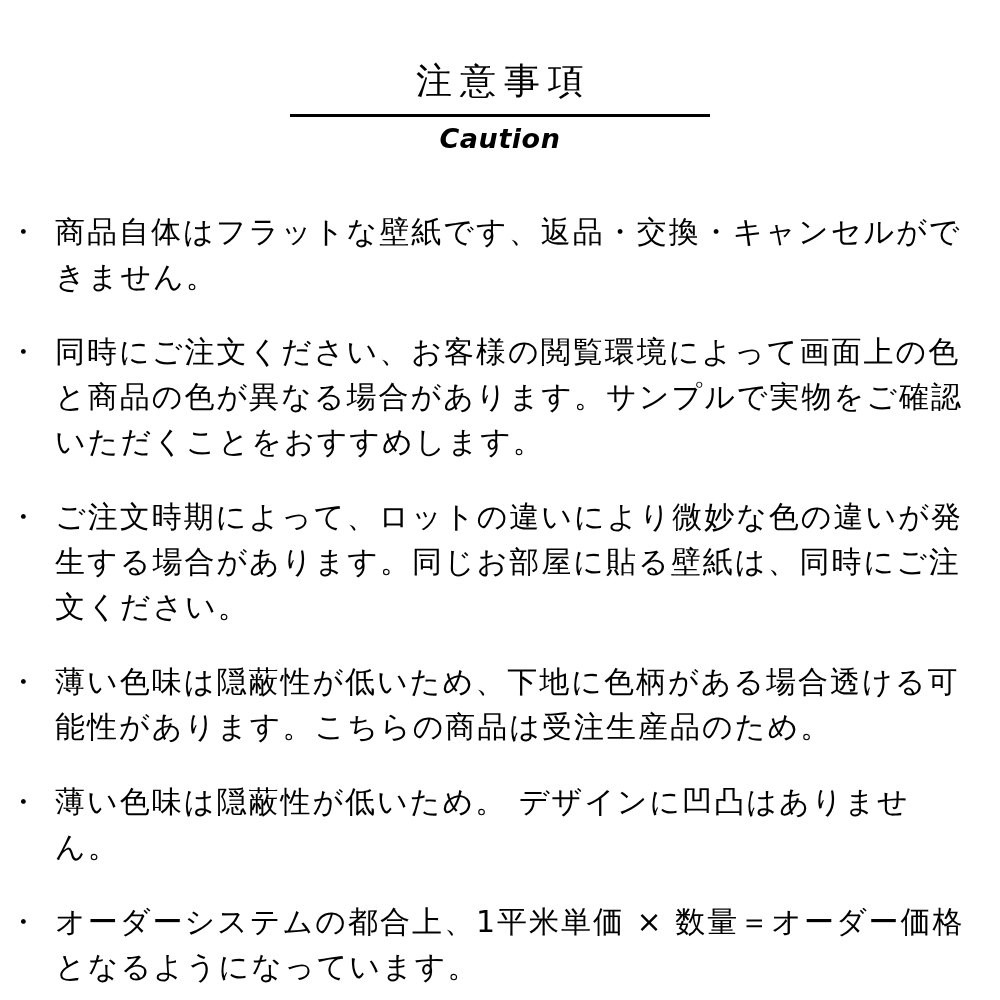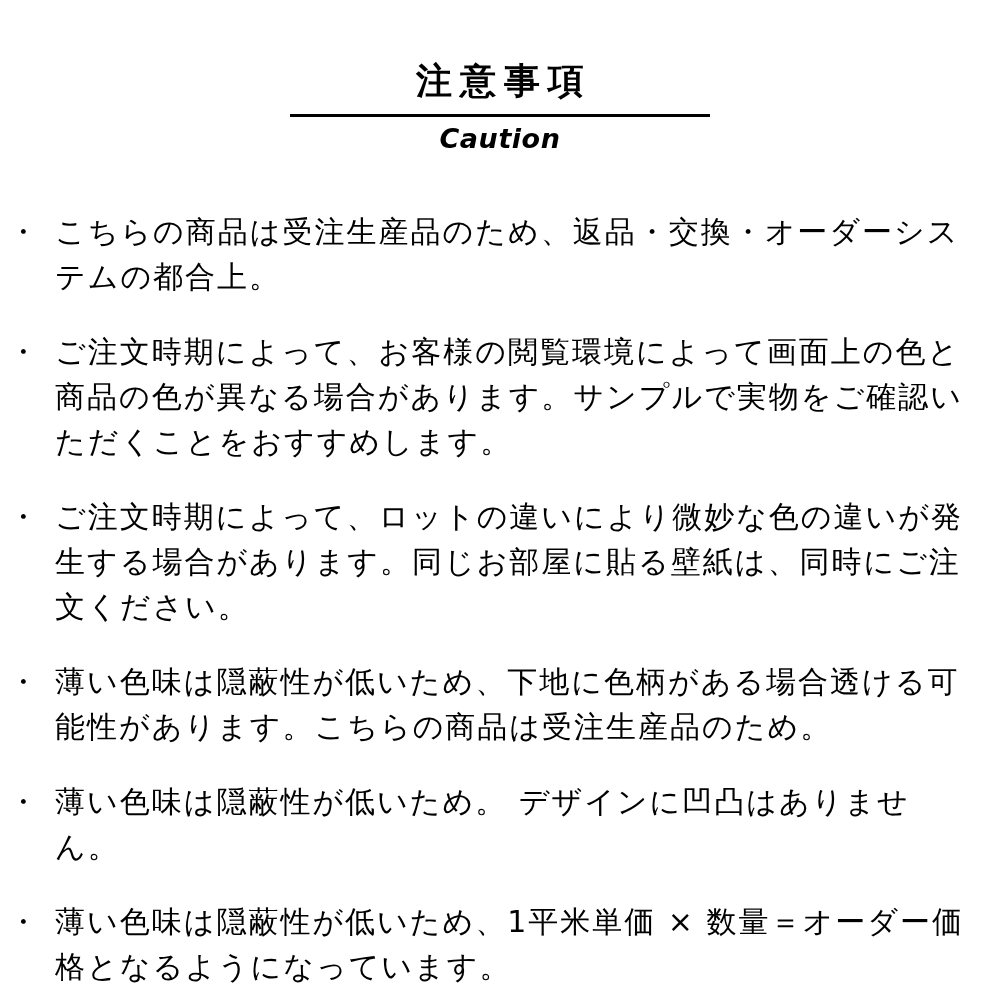--- a/index.html
+++ b/index.html
@@ -17,21 +17,21 @@
     overflow: hidden;
     box-sizing: border-box;
   }
   .header {
     padding-top: 60px;
     text-align: center;
   }
   .title {
     margin: 0;
     font-size: 36px;
-    font-weight: 700;
+    font-weight: 400;
     letter-spacing: 0.22em;
     text-indent: 0.22em;
     line-height: 42px;
   }
   .rule {
     width: 420px;
     height: 3px;
     background: #000000;
     margin: 12px auto 0 auto;
   }
@@ -72,41 +72,41 @@
 <div class="page">
   <header class="header">
     <h1 class="title">注意事項</h1>
     <div class="rule"></div>
     <div class="subtitle">Caution</div>
   </header>
 
   <ul class="list">
   <li class="item">
     <span class="bullet">・</span>
-    <span class="text">こちらの商品は受注生産品のため、返品・交換・オーダーシステムの都合上。</span>
+    <span class="text">商品自体はフラットな壁紙です、返品・交換・キャンセルができません。</span>
   </li>
 
   <li class="item">
     <span class="bullet">・</span>
-    <span class="text">ご注文時期によって、お客様の閲覧環境によって画面上の色と商品の色が異なる場合があります。サンプルで実物をご確認いただくことをおすすめします。</span>
+    <span class="text">同時にご注文ください、お客様の閲覧環境によって画面上の色と商品の色が異なる場合があります。サンプルで実物をご確認いただくことをおすすめします。</span>
   </li>
 
   <li class="item">
     <span class="bullet">・</span>
     <span class="text">ご注文時期によって、ロットの違いにより微妙な色の違いが発生する場合があります。同じお部屋に貼る壁紙は、同時にご注文ください。</span>
   </li>
 
   <li class="item">
     <span class="bullet">・</span>
     <span class="text">薄い色味は隠蔽性が低いため、下地に色柄がある場合透ける可能性があります。こちらの商品は受注生産品のため。</span>
   </li>
 
   <li class="item">
     <span class="bullet">・</span>
     <span class="text">薄い色味は隠蔽性が低いため。 デザインに凹凸はありません。</span>
   </li>
 
   <li class="item">
     <span class="bullet">・</span>
-    <span class="text">薄い色味は隠蔽性が低いため、1平米単価 × 数量＝オーダー価格となるようになっています。</span>
+    <span class="text">オーダーシステムの都合上、1平米単価 × 数量＝オーダー価格となるようになっています。</span>
   </li>
 </ul>
 </div>
 
 </body></html>

